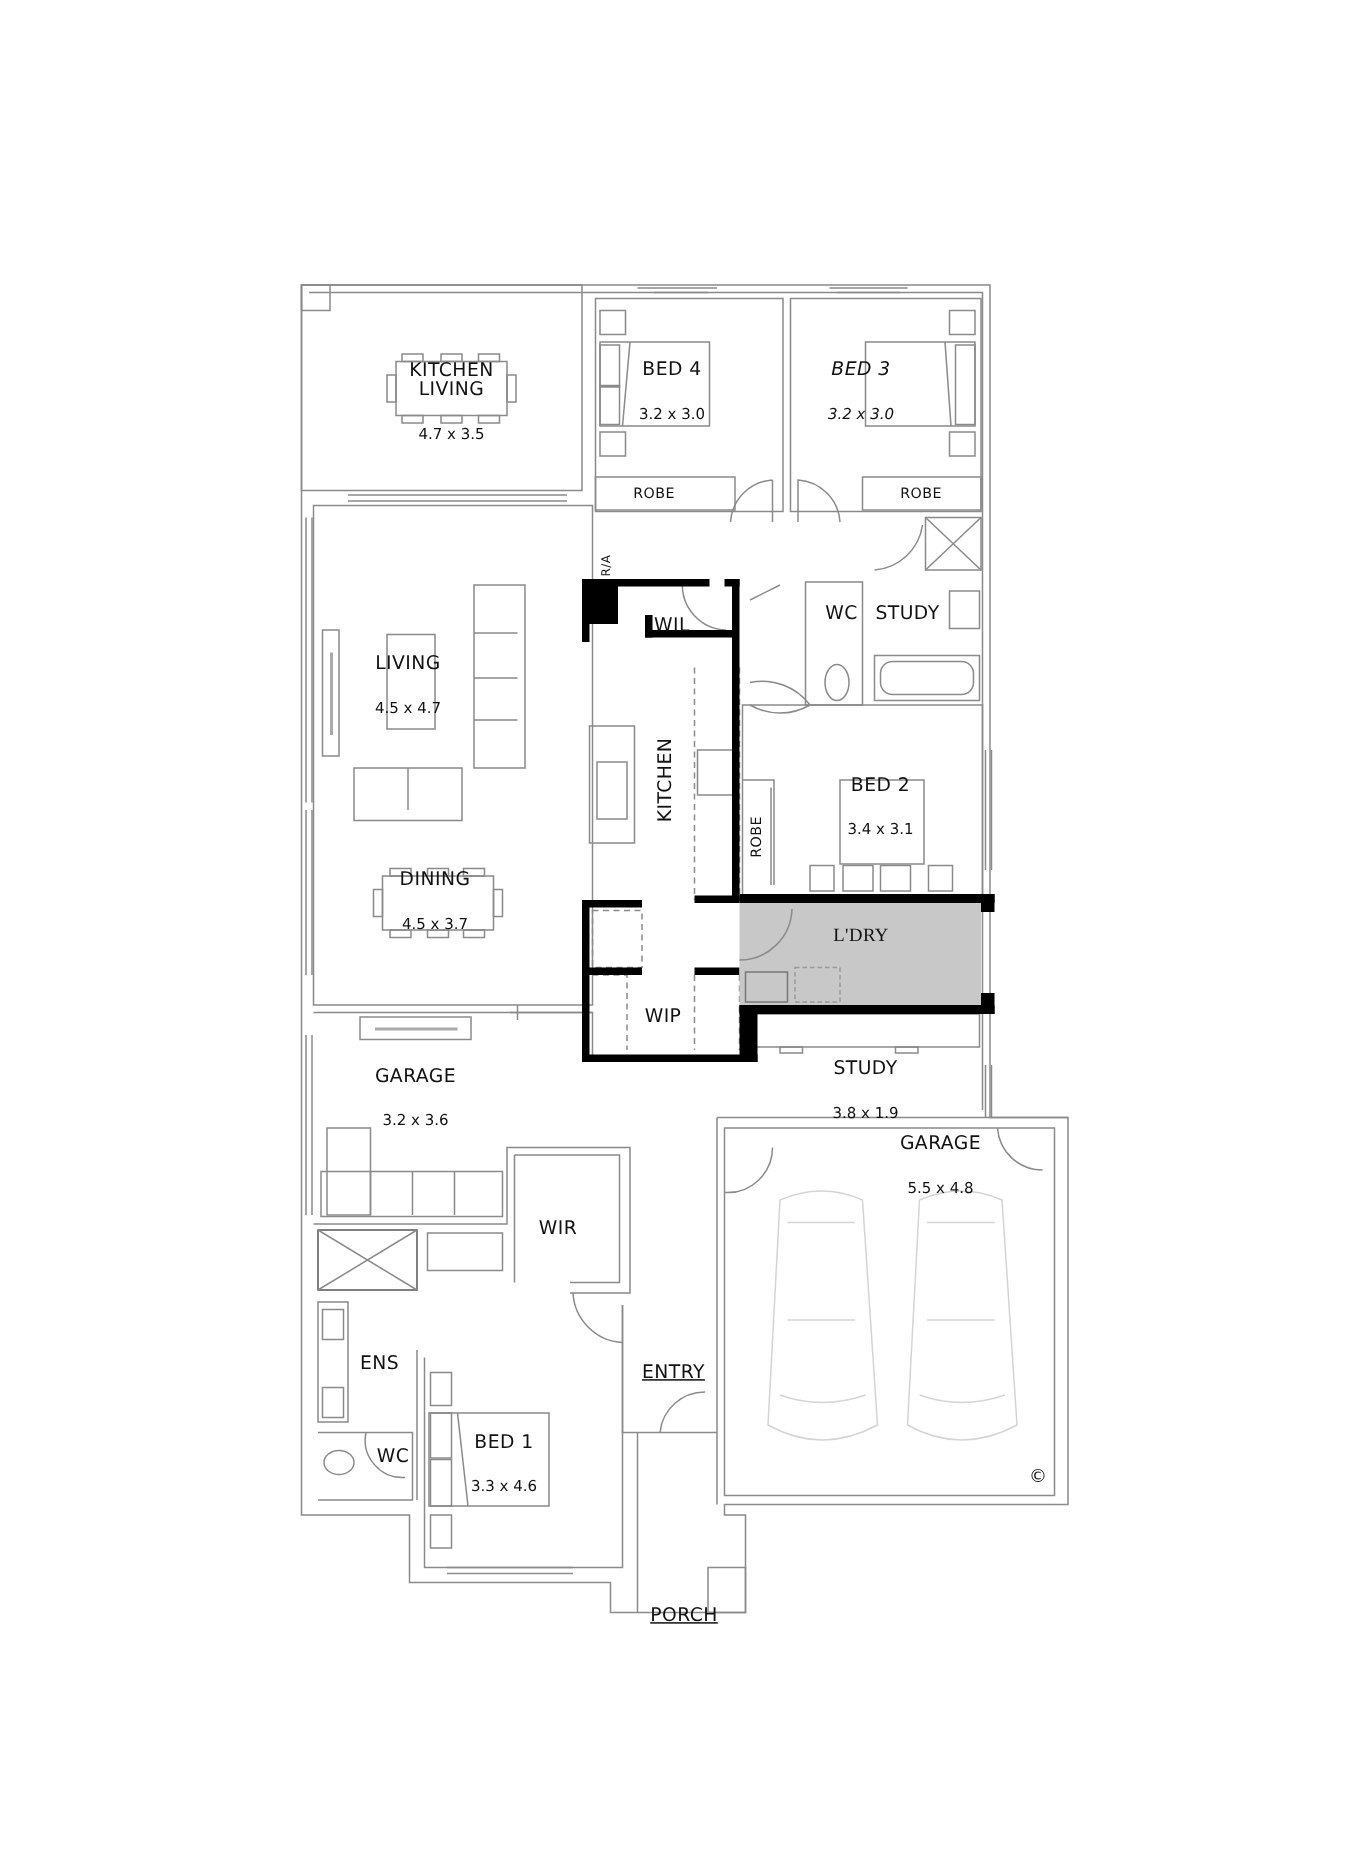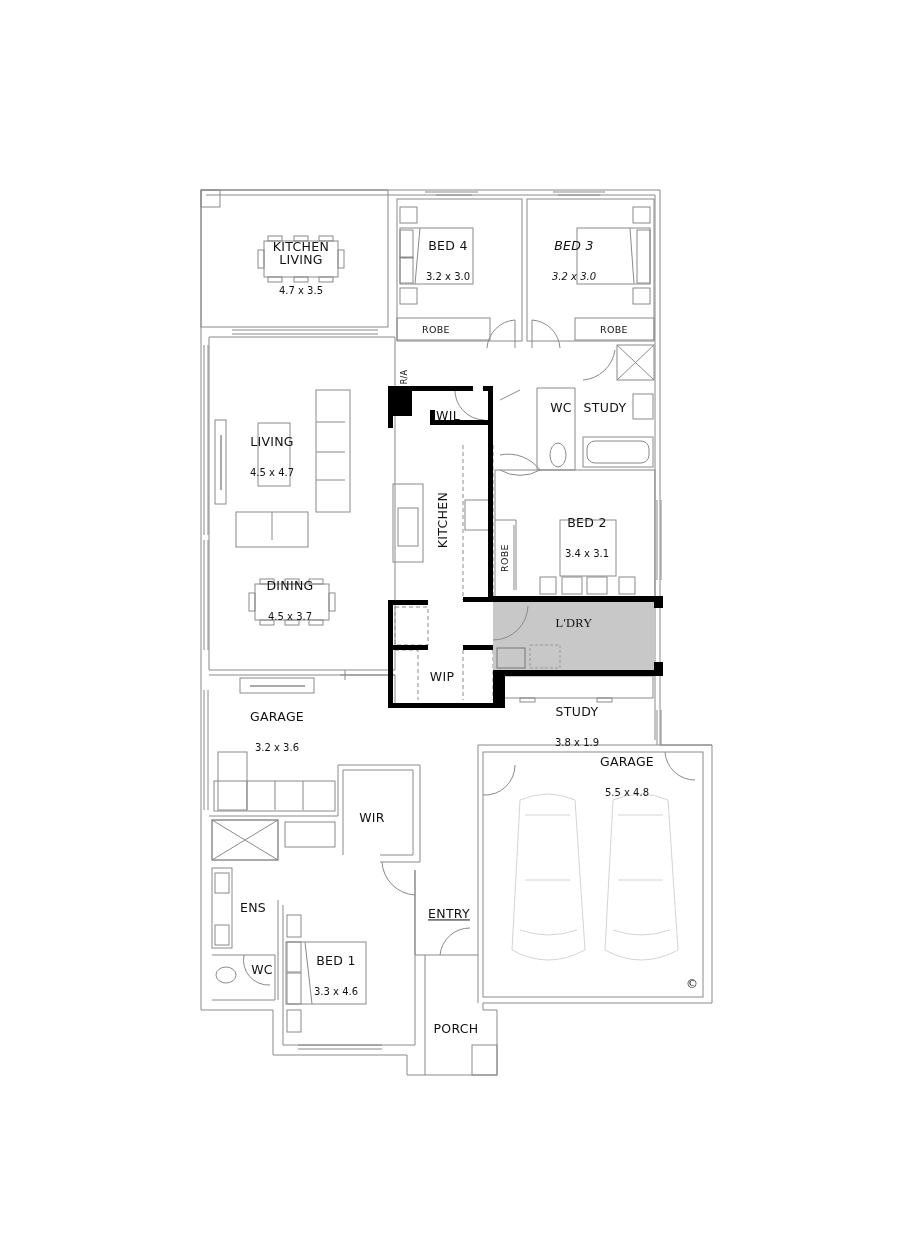--- a/index.html
+++ b/index.html
@@ -277,16 +277,16 @@
 <div class="lbl" style="left:262px;top:970px;">
   <span class="nm">WC</span>
 </div>
 <div class="lbl" style="left:449px;top:914px;text-decoration:underline;">
   <span class="nm">ENTRY</span>
 </div>
 <div class="lbl" style="left:336px;top:976px;">
   <span class="nm">BED 1</span>
   <span class="dim">3.3 x 4.6</span>
 </div>
-<div class="lbl" style="left:456px;top:1029px;">
+<div class="lbl" style="left:456px;top:1076px;text-decoration:underline;">
   <span class="nm">PORCH</span>
 </div>
 <div class="copy">©</div>
 
 </body></html>

